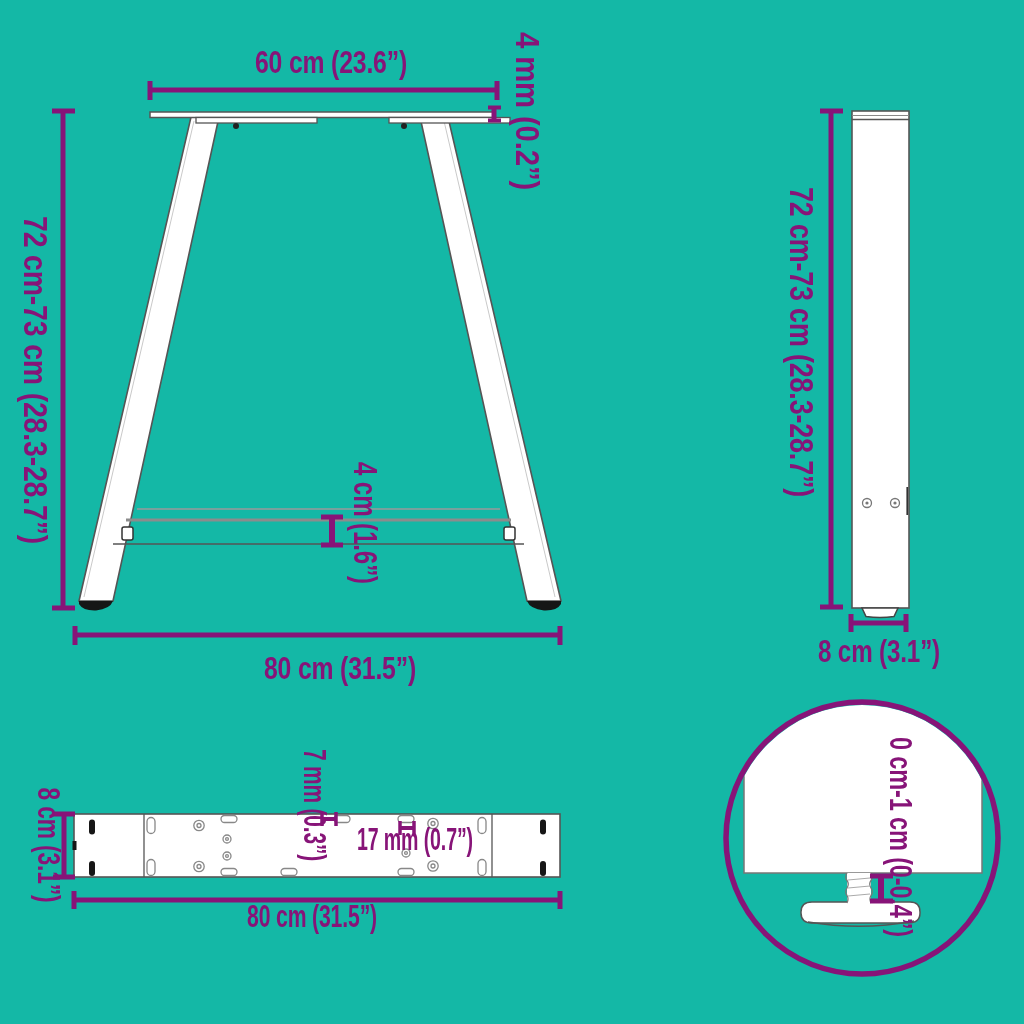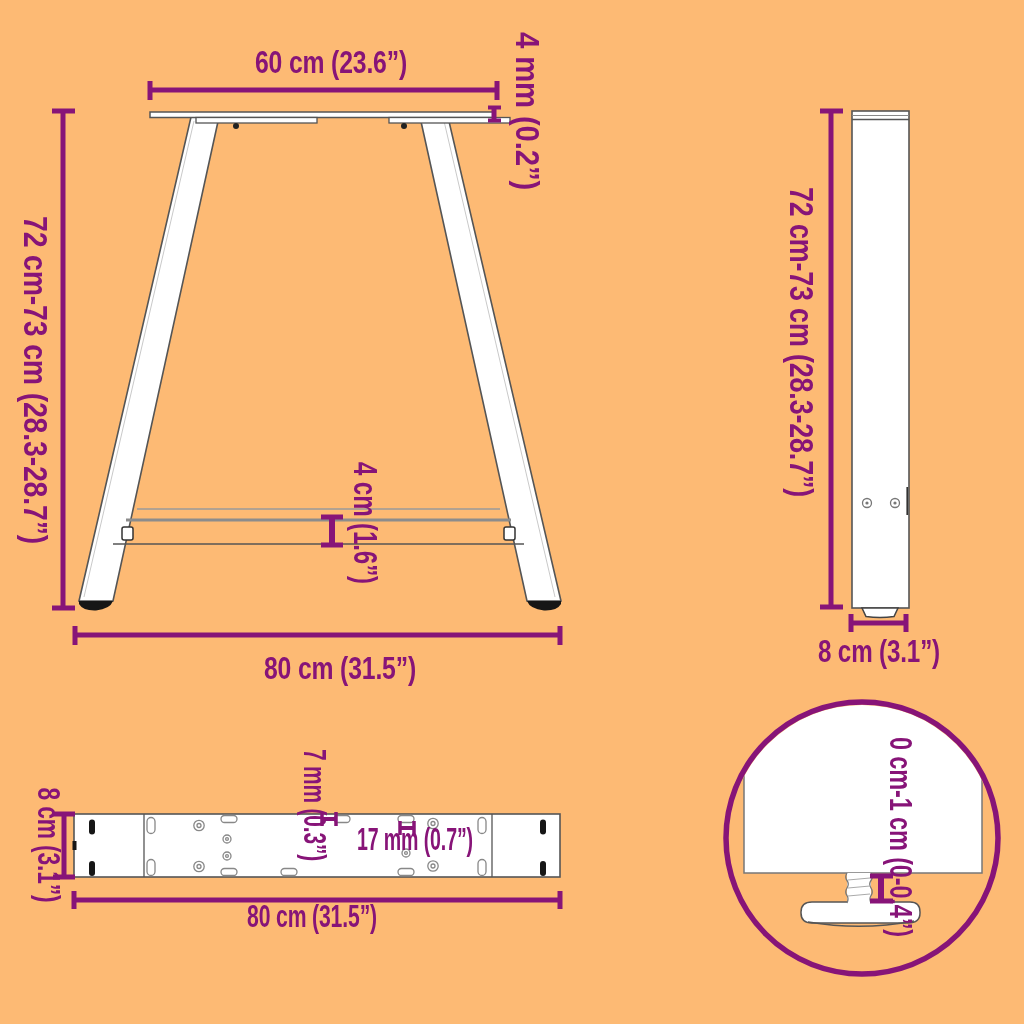--- a/index.html
+++ b/index.html
@@ -1,16 +1,16 @@
 <!DOCTYPE html>
 <html><head>
 <meta charset="utf-8">
 <style>
   html,body{margin:0;padding:0;background:#ffffff;}
-  .stage{width:1024px;height:1024px;position:relative;background:#fdba74;overflow:hidden;}
+  .stage{width:1024px;height:1024px;position:relative;background:#14b8a6;overflow:hidden;}
   svg{display:block;}
   text{
     font-family:"Liberation Sans","DejaVu Sans",sans-serif;
     font-weight:700;
     letter-spacing:-0.2px;
   }
   .sz33{font-size:33px;}
   .sz31{font-size:31px;}
 </style>
 </head>

